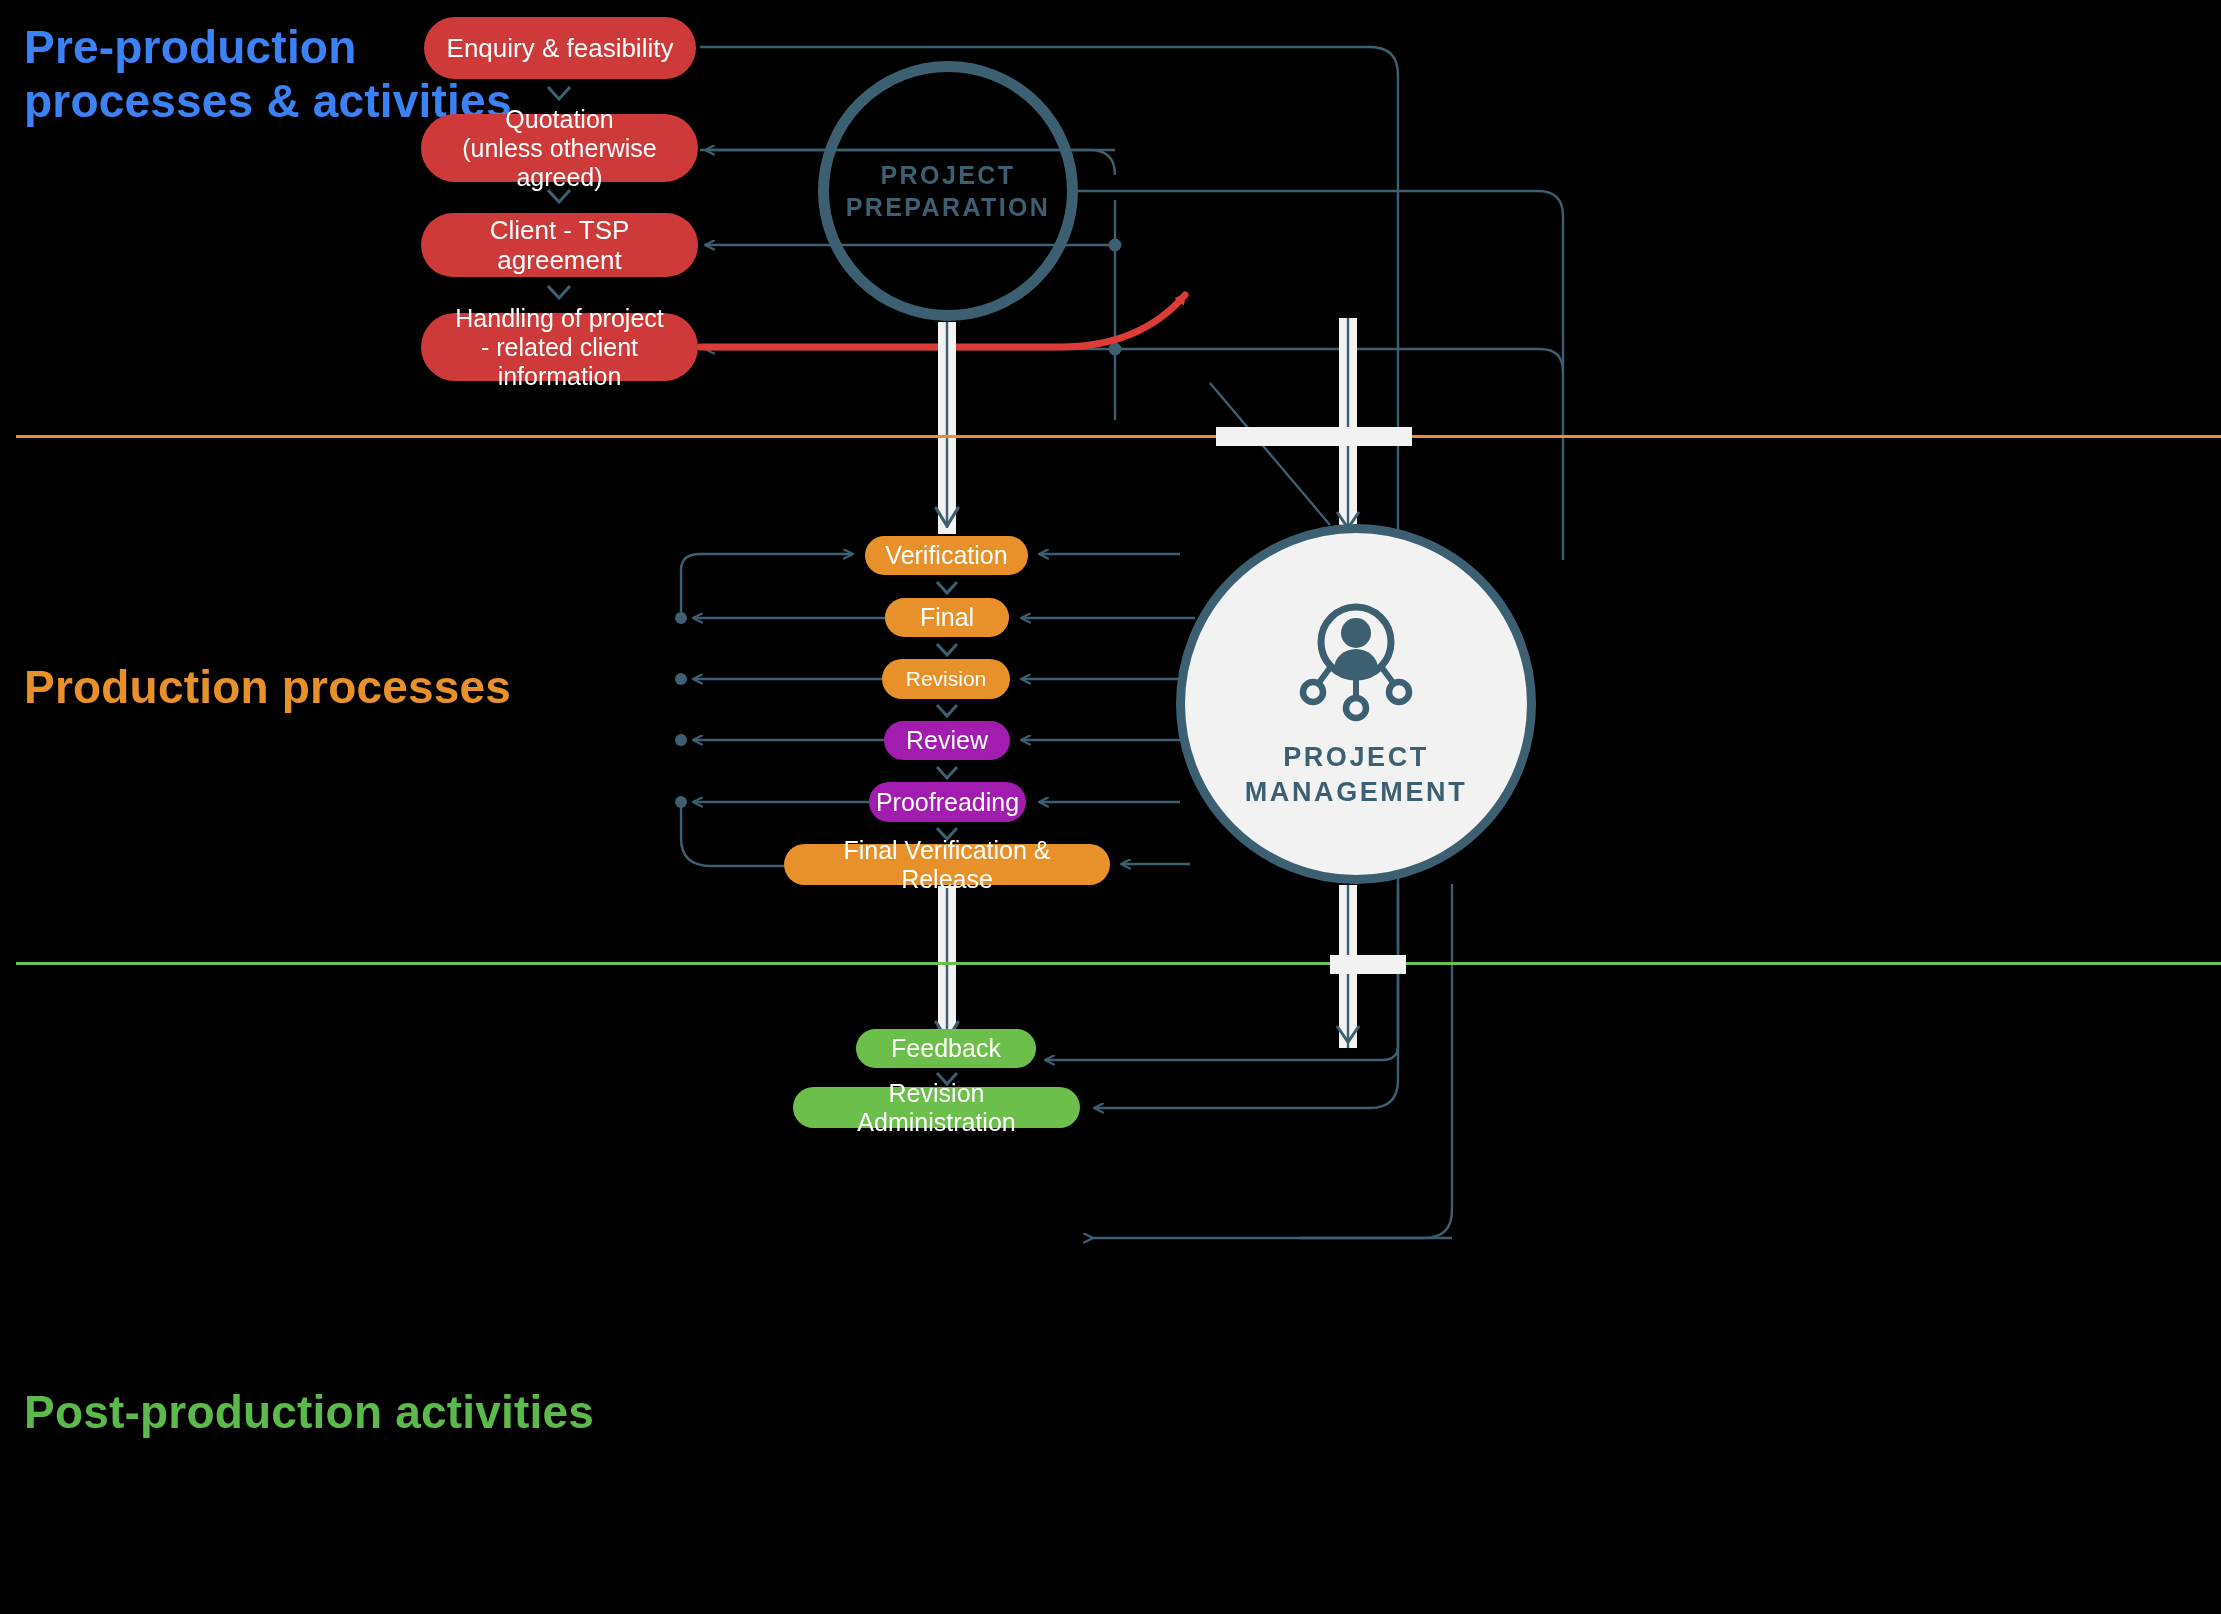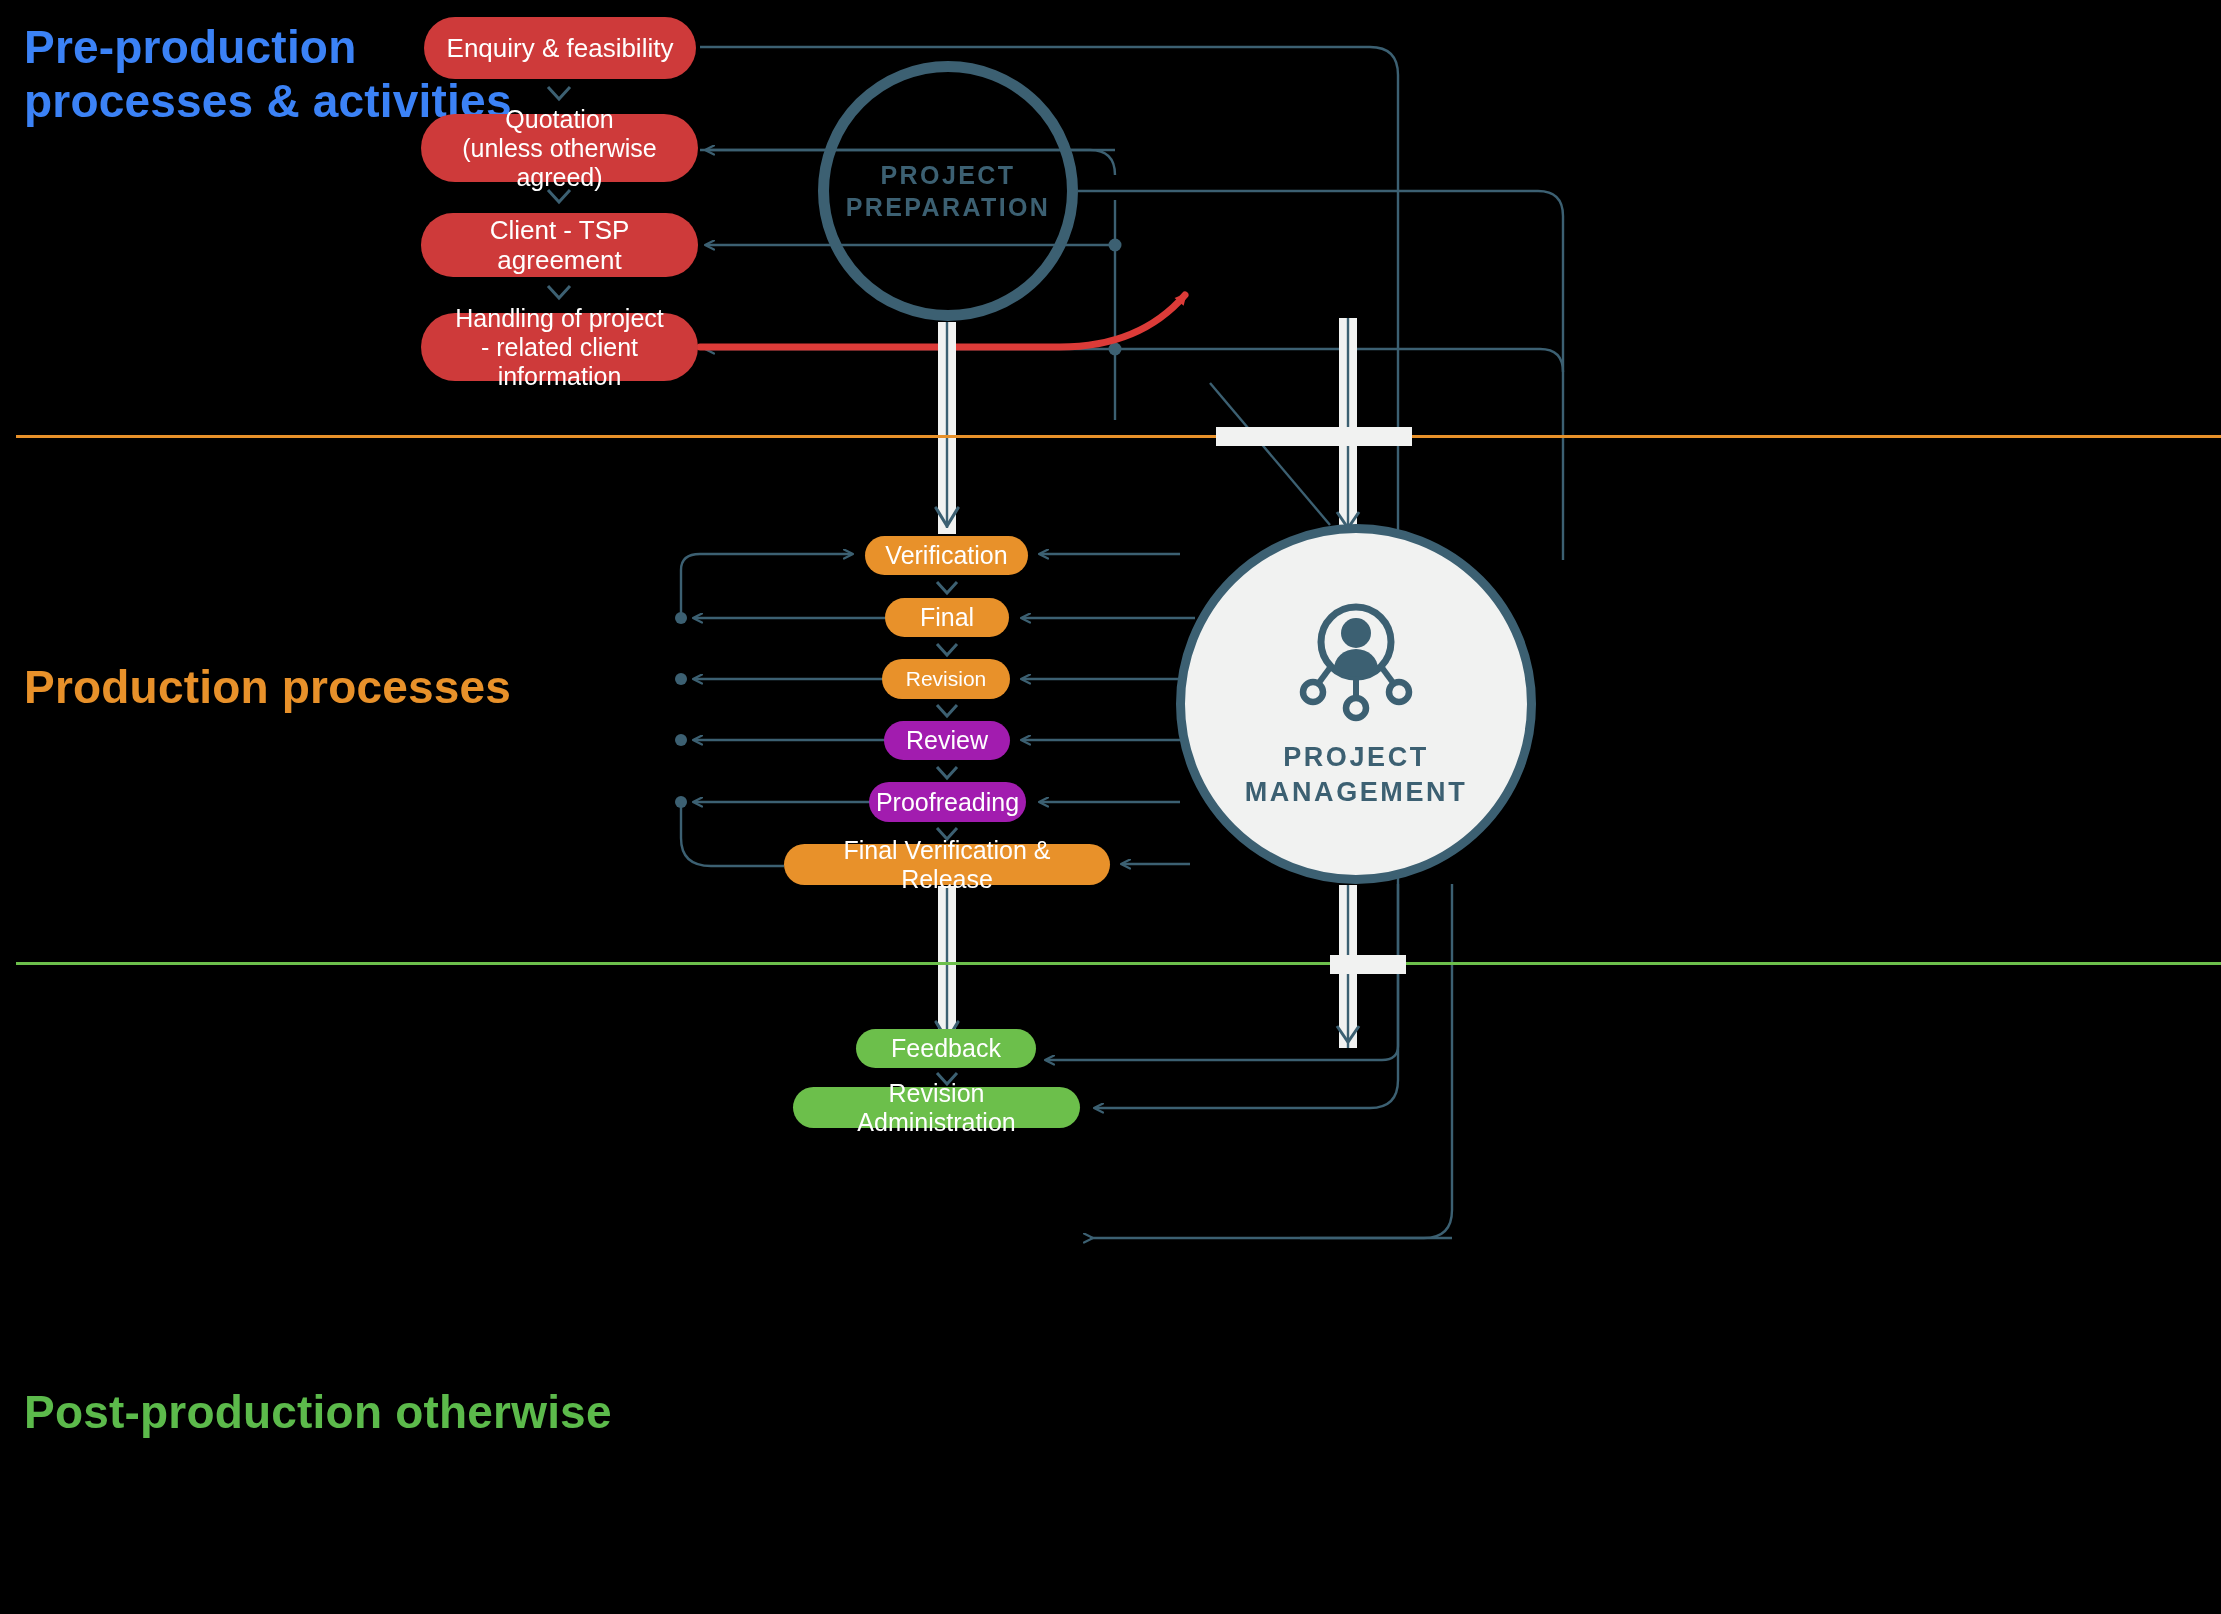--- a/index.html
+++ b/index.html
@@ -191,21 +191,21 @@
   </svg>
 
   <div class="rule" id="rule-orange"></div>
   <div class="rule" id="rule-green"></div>
   <div class="bridge" id="bridge-orange"></div>
   <div class="bridge" id="bridge-green"></div>
 
   <div class="sec-title" id="sec-pre">Pre-production
 processes &amp; activities</div>
   <div class="sec-title" id="sec-prod">Production processes</div>
-  <div class="sec-title" id="sec-post">Post-production otherwise</div>
+  <div class="sec-title" id="sec-post">Post-production activities</div>
 
   <div class="pill red" id="n-enquiry">Enquiry &amp; feasibility</div>
   <div class="pill red" id="n-quote" style="white-space:pre-line;">Quotation
 (unless otherwise agreed)</div>
   <div class="pill red" id="n-client" style="white-space:pre-line;">Client - TSP
 agreement</div>
   <div class="pill red" id="n-handle" style="white-space:pre-line;">Handling of project
 - related client information</div>
 
   <div class="pill orange" id="n-translation">Verification</div>

